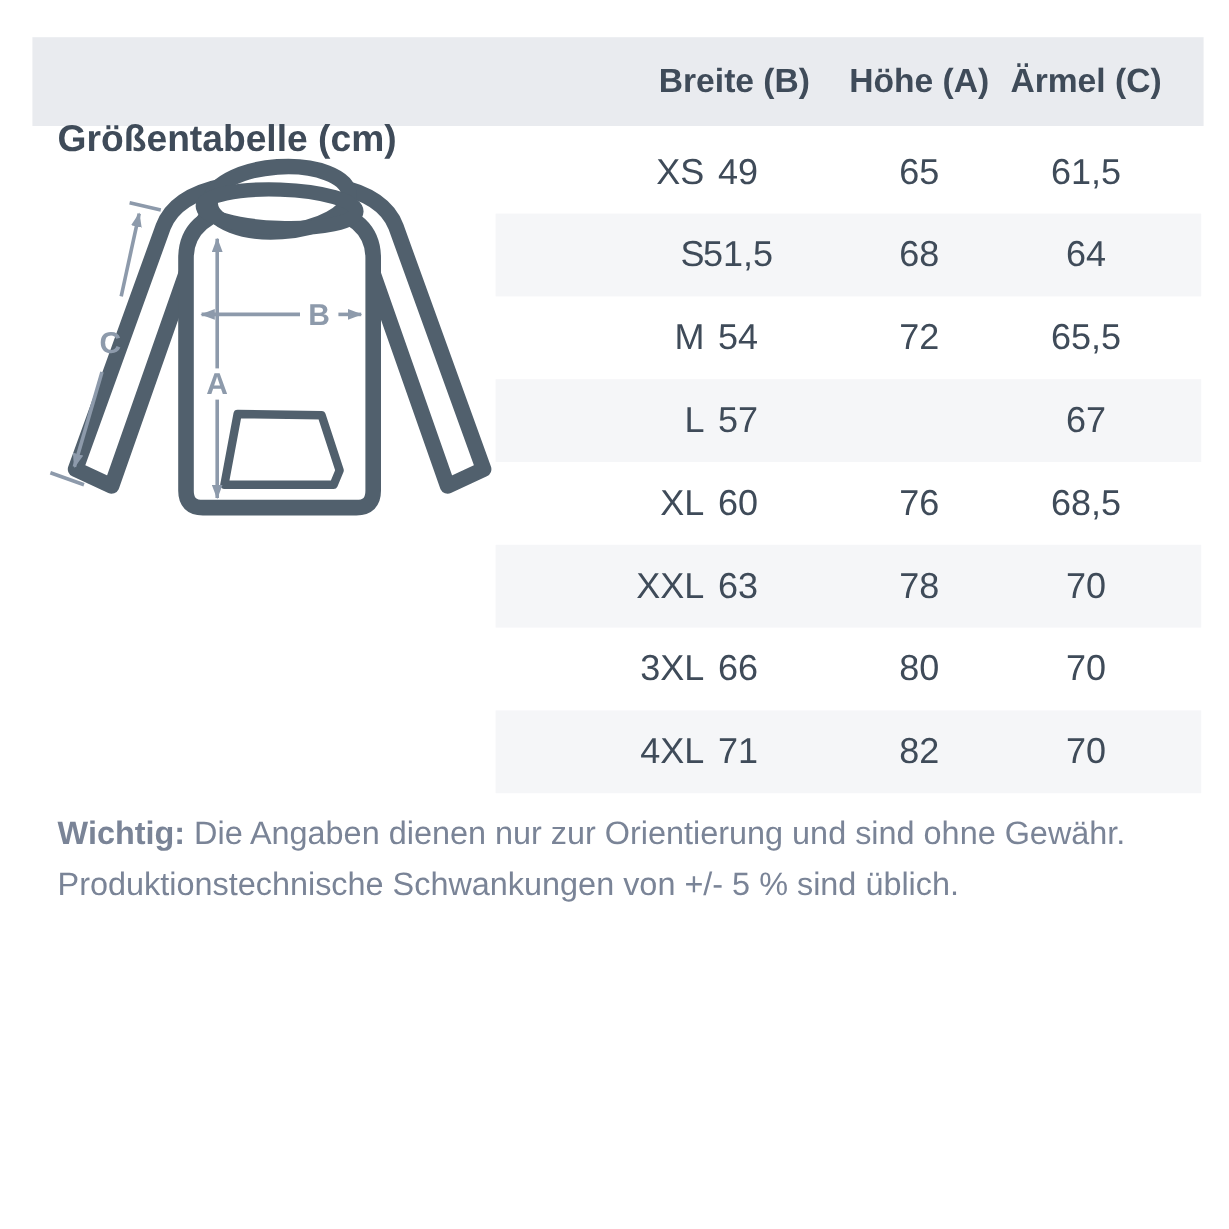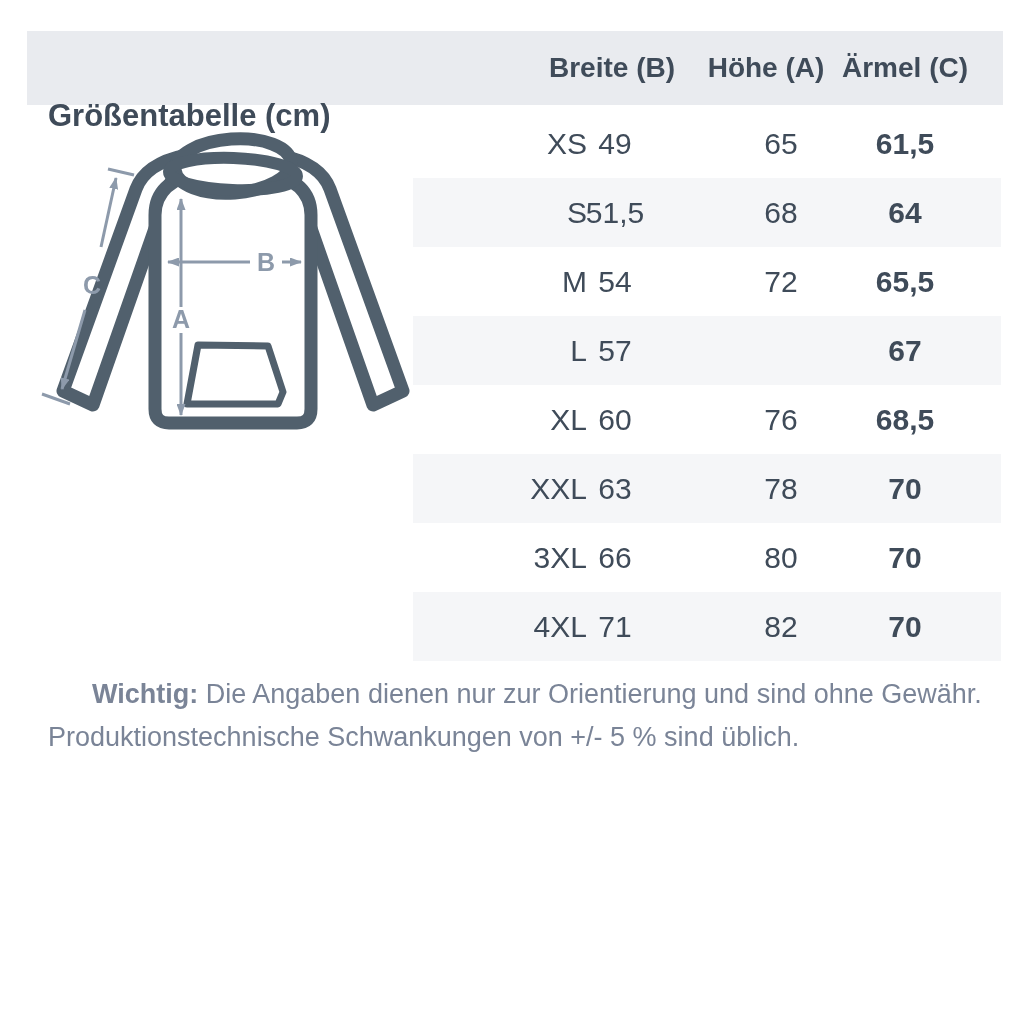--- a/index.html
+++ b/index.html
@@ -26,36 +26,36 @@
   .col-header.aermel{left:820px;}
 
   
   .size-table{position:absolute;left:413px;top:109px;width:588px;}
   .trow{position:relative;width:588px;height:69px;}
   .trow.striped{background:var(--stripe-bg);}
   .cell{position:absolute;top:0;height:69px;line-height:69px;text-align:center;
     font-size:30px;color:var(--text-dark);}
   .cell-size{left:0;width:174px;text-align:right;}
   .cell-b{left:122px;width:160px;}
-  .cell-a{left:288px;width:160px;}
-  .cell-c{left:412px;width:160px;font-weight:bold;}
+  .cell-a{left:273px;width:160px;}
+  .cell-c{left:412px;width:160px;}
 
   
   .hoodie-figure{position:absolute;left:35px;top:125px;width:390px;height:320px;}
   .hoodie-figure .garment{stroke:var(--hoodie-outline);fill:#ffffff;}
   .hoodie-figure .garment.open{fill:none;}
   .hoodie-figure .dim{stroke:var(--dimension-arrow);stroke-width:3;fill:none;}
   .hoodie-figure .dim-label{fill:var(--dimension-arrow);font-size:25px;font-weight:bold;
     font-family:"Liberation Sans",sans-serif;text-anchor:middle;}
   .hoodie-figure marker path{fill:var(--dimension-arrow);}
 
   
   .footer-note{position:absolute;left:48px;top:673px;width:940px;font-size:27px;
     line-height:43px;color:var(--footer-text);white-space:nowrap;}
-  .footer-note .bold{font-weight:bold;margin-left:44px;}
+  .footer-note .bold{font-weight:bold;}
 </style>
 </head>
 <body>
 
 <div class="page">
 
   <div class="header-band"></div>
   <div class="page-title">Größentabelle (cm)</div>
   <div class="col-header hoehe">Höhe (A)</div>
   <div class="col-header breite">Breite (B)</div>

